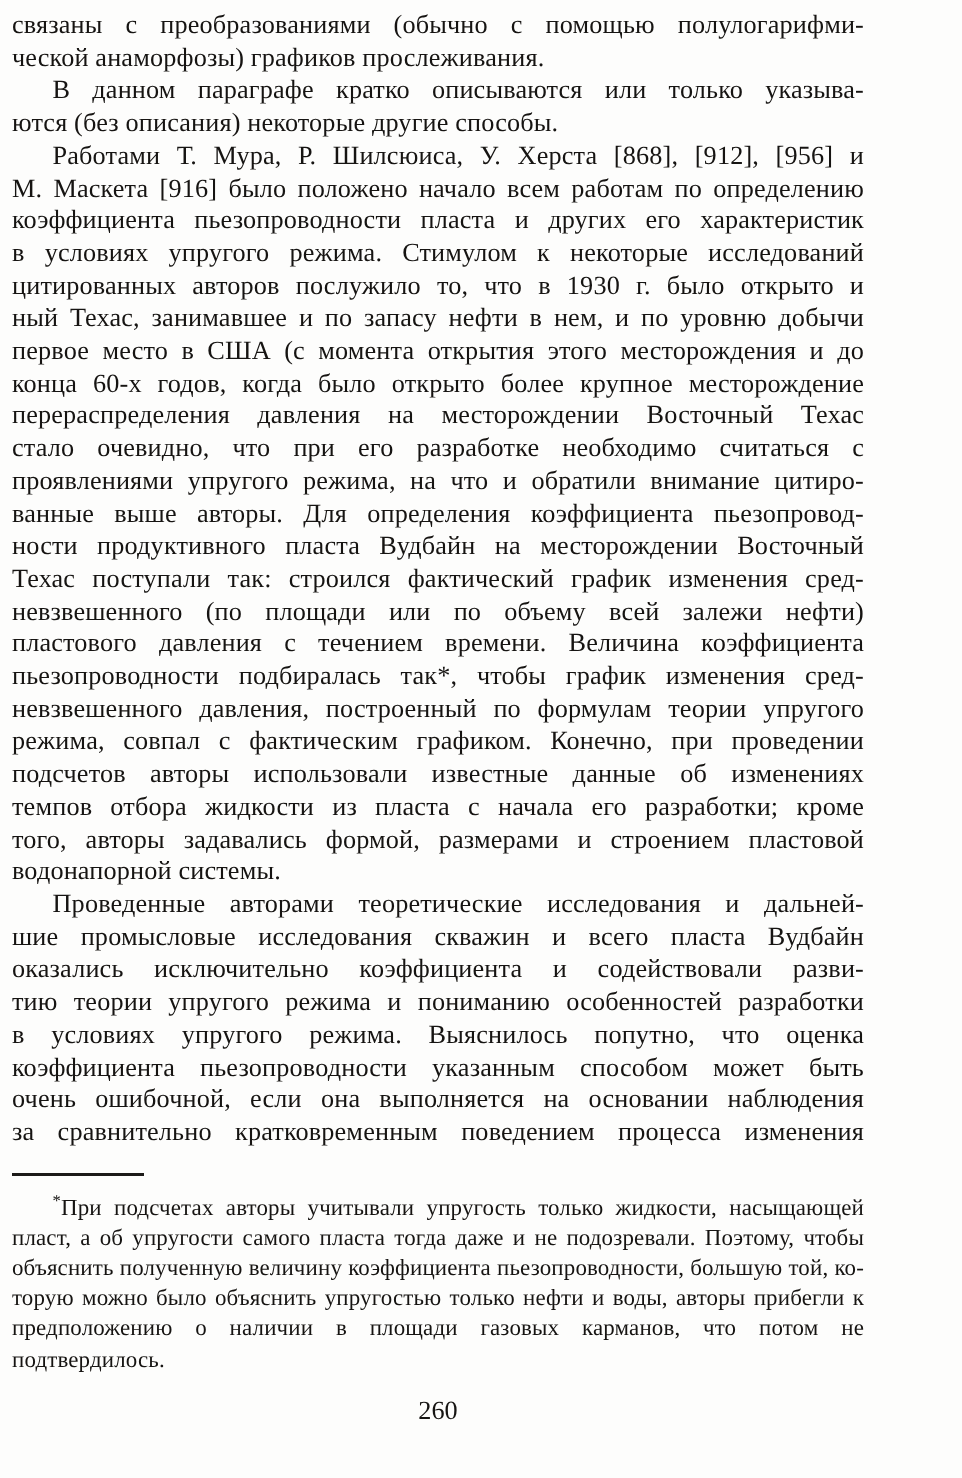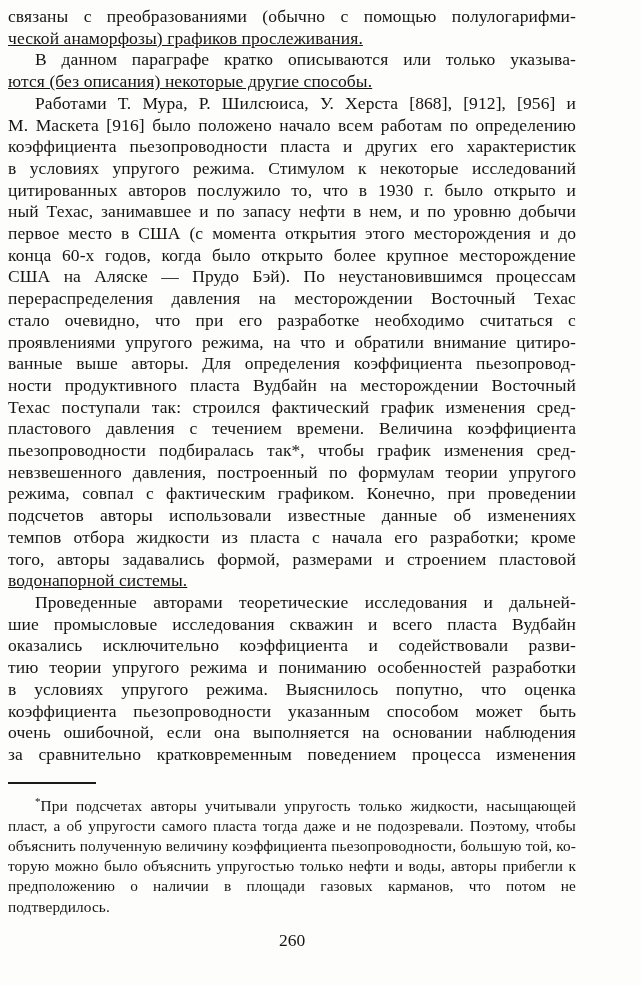--- a/index.html
+++ b/index.html
@@ -19,21 +19,21 @@
   }
   .body-text .line {
     font-size: 17.5px;
     line-height: 21.7px;
     text-align: justify;
     text-align-last: justify;
     white-space: normal;
     letter-spacing: 0.1px;
   }
   .line.ind { text-indent: 27px; }
-  .line.end { text-align-last: left; text-decoration: underline; }
+  .line.end { text-align-last: left; }
   .rule {
     width: 88px;
     height: 2px;
     background: #1c1a18;
     margin: 16px 0 12px 0;
   }
   .footnote .line {
     font-size: 15.3px;
     line-height: 20.2px;
     text-align: justify;
@@ -62,27 +62,27 @@
       <div class="line ind">В данном параграфе кратко описываются или только указыва-</div>
       <div class="line end">ются (без описания) некоторые другие способы.</div>
       <div class="line ind">Работами Т. Мура, Р. Шилсюиса, У. Херста [868], [912], [956] и</div>
       <div class="line">М. Маскета [916] было положено начало всем работам по определению</div>
       <div class="line">коэффициента пьезопроводности пласта и других его характеристик</div>
       <div class="line">в условиях упругого режима. Стимулом к некоторые исследований</div>
       <div class="line">цитированных авторов послужило то, что в 1930 г. было открыто и</div>
       <div class="line">ный Техас, занимавшее и по запасу нефти в нем, и по уровню добычи</div>
       <div class="line">первое место в США (с момента открытия этого месторождения и до</div>
       <div class="line">конца 60-х годов, когда было открыто более крупное месторождение</div>
-      <div class="line">США на Аляске — Прудо Бэй). По неустановившимся процессам</div>
       <div class="line">перераспределения давления на месторождении Восточный Техас</div>
       <div class="line">стало очевидно, что при его разработке необходимо считаться с</div>
       <div class="line">проявлениями упругого режима, на что и обратили внимание цитиро-</div>
       <div class="line">ванные выше авторы. Для определения коэффициента пьезопровод-</div>
       <div class="line">ности продуктивного пласта Вудбайн на месторождении Восточный</div>
       <div class="line">Техас поступали так: строился фактический график изменения сред-</div>
+      <div class="line">невзвешенного (по площади или по объему всей залежи нефти)</div>
       <div class="line">пластового давления с течением времени. Величина коэффициента</div>
       <div class="line">пьезопроводности подбиралась так*, чтобы график изменения сред-</div>
       <div class="line">невзвешенного давления, построенный по формулам теории упругого</div>
       <div class="line">режима, совпал с фактическим графиком. Конечно, при проведении</div>
       <div class="line">подсчетов авторы использовали известные данные об изменениях</div>
       <div class="line">темпов отбора жидкости из пласта с начала его разработки; кроме</div>
       <div class="line">того, авторы задавались формой, размерами и строением пластовой</div>
       <div class="line end">водонапорной системы.</div>
       <div class="line ind">Проведенные авторами теоретические исследования и дальней-</div>
       <div class="line">шие промысловые исследования скважин и всего пласта Вудбайн</div>

